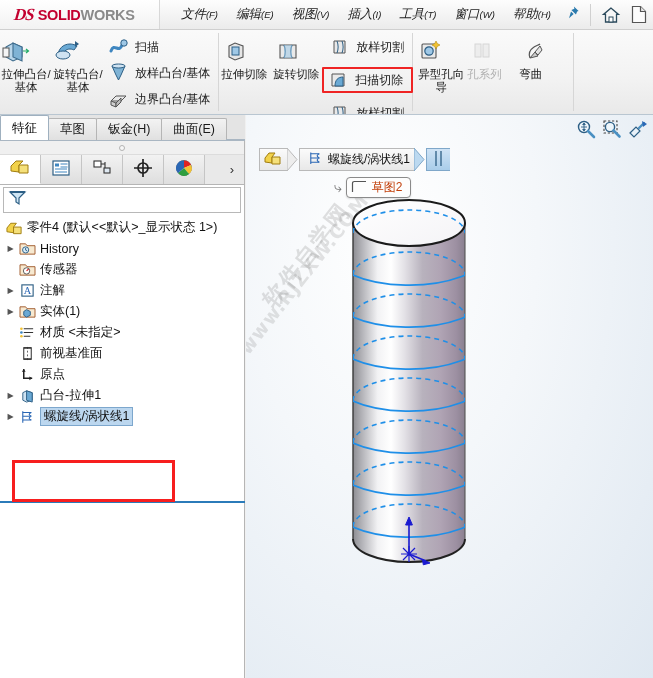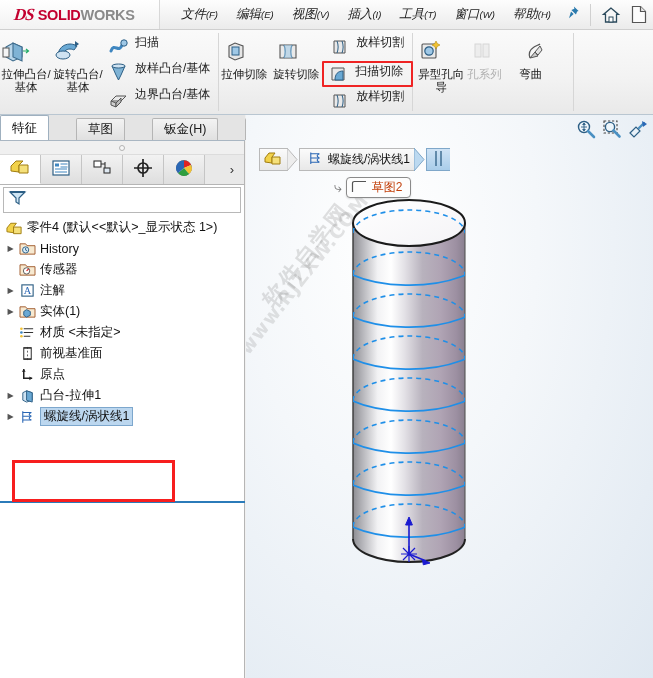--- a/index.html
+++ b/index.html
@@ -56,34 +56,34 @@
     padding-top:4px; cursor:default;
   }
   .big-btn .ic { height:30px; display:flex; align-items:flex-end; justify-content:center; }
   .big-btn .lbl {
     font-size: 11.5px; color:#1a1a1a; text-align:center; line-height:13px;
     margin-top:2px; word-break: break-all;
   }
   .big-btn.disabled .lbl { color:#b0b0b0; }
   .stack-col { display:flex; flex-direction:column; padding-top:2px; }
   .small-btn {
-    display:flex; height:26px; padding:0 6px 0 2px; cursor:default;
+    display:flex; align-items:center; height:26px; padding:0 6px 0 2px; cursor:default;
   }
   .small-btn .ic { width:26px; display:flex; justify-content:center; align-items:center; }
   .small-btn .lbl { font-size:12px; color:#1a1a1a; white-space:nowrap; margin-left:3px; }
   .dropcar { font-size:8px; color:#555; text-align:center; width:52px; margin-top:1px; }
   .hl-box {
     border:2px solid #ef2424; border-radius:1px;
   }
 
   
   .tabrow {
     position:absolute; left:0; top:115px; width:245px; height:26px;
     display:flex; align-items:flex-end;
-    background:#e4e4e4; border-bottom:1px solid #a9b6c2;gap:28px;
+    background:#e4e4e4; border-bottom:1px solid #a9b6c2;
   }
   .tab {
     height:22px; display:flex; align-items:center; justify-content:center;
     padding: 0 11px; font-size:12.5px; color:#1a1a1a;
     background: linear-gradient(to bottom,#f3f3f3,#e0e0e0);
     border:1px solid #b5b5b5; border-bottom:none; margin-right:-1px;
     border-radius:2px 2px 0 0; cursor:default; white-space:nowrap;
   }
   .tab.active {
     background:#ffffff; height:25px; color:#000;
@@ -316,21 +316,21 @@
       <div class="stack-col" style="position:relative;">
         <div class="small-btn">
           <div class="ic">
             <svg width="22" height="20" viewBox="0 0 22 20">
                 <path d="M5 4h11v12H5z" fill="#e9e9e9" stroke="#555"></path>
                 <path d="M8 4c1.5 4 1.5 8 0 12M13 4c1.5 4 1.5 8 0 12" fill="none" stroke="#2d5f85"></path>
               </svg>
           </div>
           <div class="lbl">放样切割</div>
         </div>
-        <div class="small-btn hl-box" style="margin:1px -3px;">
+        <div class="small-btn hl-box" style="margin:7px -3px;">
           <div class="ic">
             <svg width="22" height="20" viewBox="0 0 22 20">
                 <path d="M4 4h12v12H4z" fill="#e9e9e9" stroke="#555"></path>
                 <path d="M7 16c0-6 3-9 8-9v9z" fill="#6aa9d4" stroke="#2d5f85"></path>
               </svg>
           </div>
           <div class="lbl">扫描切除</div>
         </div>
         <div class="small-btn">
           <div class="ic">

